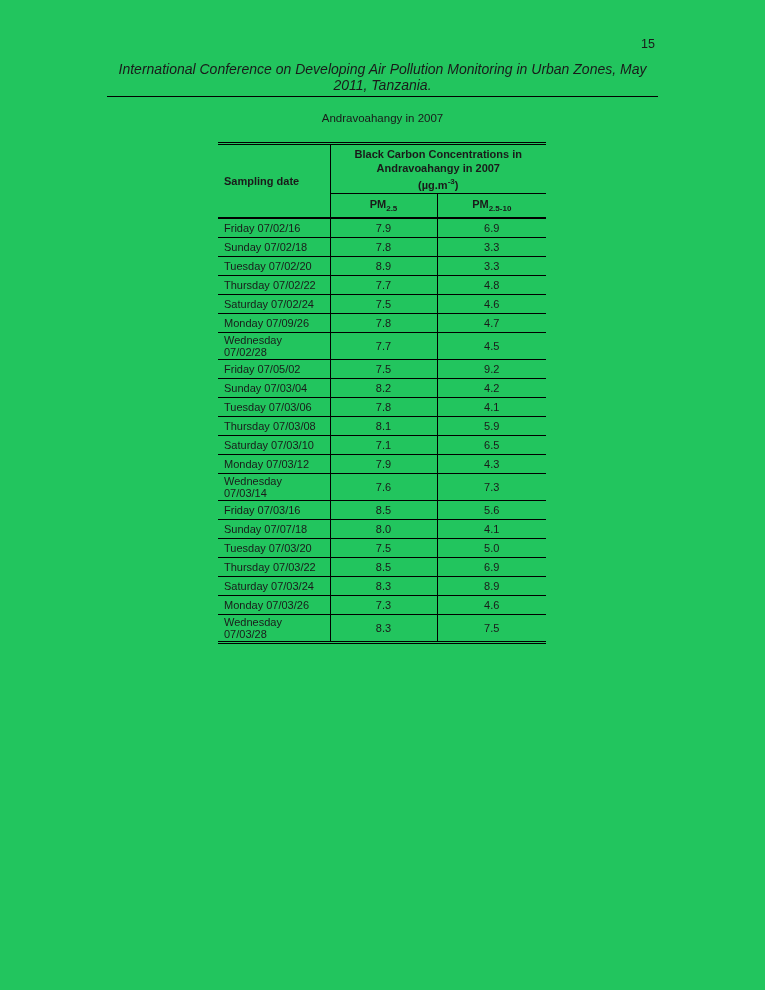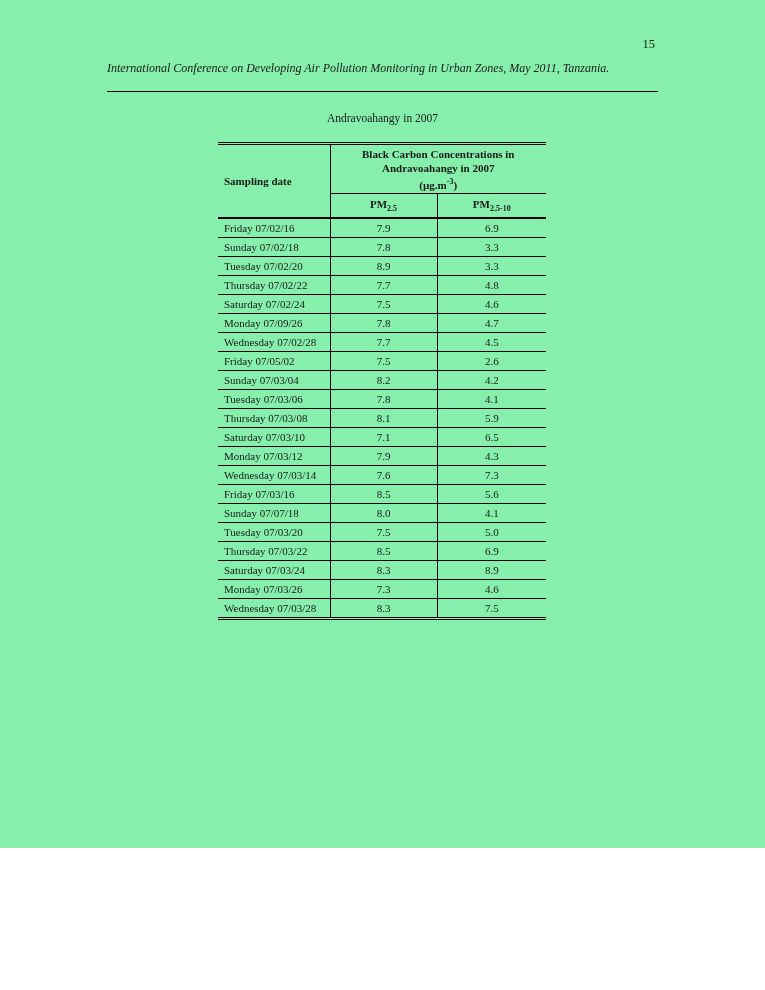--- a/index.html
+++ b/index.html
@@ -1,39 +1,39 @@
 <!DOCTYPE html>
 <html><head>
 <meta charset="utf-8">
 <style>
   html, body { margin: 0; padding: 0; background: #ffffff; }
   .page {
     position: relative;
     width: 765px;
-    height: 848px;
-    background: #86efac;
+    height: 990px;
+    background: #22c55e;
     color: #1a1a1a;
-    font-family: Liberation Serif, serif;
+    font-family: Liberation Sans, sans-serif;
     overflow: hidden;
   }
   .page-number {
     position: absolute;
     top: 37px;
     right: 110px;
     font-size: 12.5px;
   }
   .page-header {
     position: absolute;
     top: 61px;
     left: 107px;
     width: 551px;
-    text-align: left;
+    text-align: center;
     font-style: italic;
-    font-size: 12px;
-    padding-bottom: 15px;
+    font-size: 14px;
+    padding-bottom: 3px;
     border-bottom: 1.5px solid #000000;
   }
   .caption {
     position: absolute;
     top: 111px;
     left: 0;
     width: 100%;
     text-align: center;
     font-size: 11.5px;
     line-height: 14px;
@@ -167,21 +167,21 @@
 
         <tr>
           <td class="c1">Wednesday 07/02/28</td>
           <td class="c2">7.7</td>
           <td class="c3">4.5</td>
         </tr>
 
         <tr>
           <td class="c1">Friday 07/05/02</td>
           <td class="c2">7.5</td>
-          <td class="c3">2.6</td>
+          <td class="c3">9.2</td>
         </tr>
 
         <tr>
           <td class="c1">Sunday 07/03/04</td>
           <td class="c2">8.2</td>
           <td class="c3">4.2</td>
         </tr>
 
         <tr>
           <td class="c1">Tuesday 07/03/06</td>

